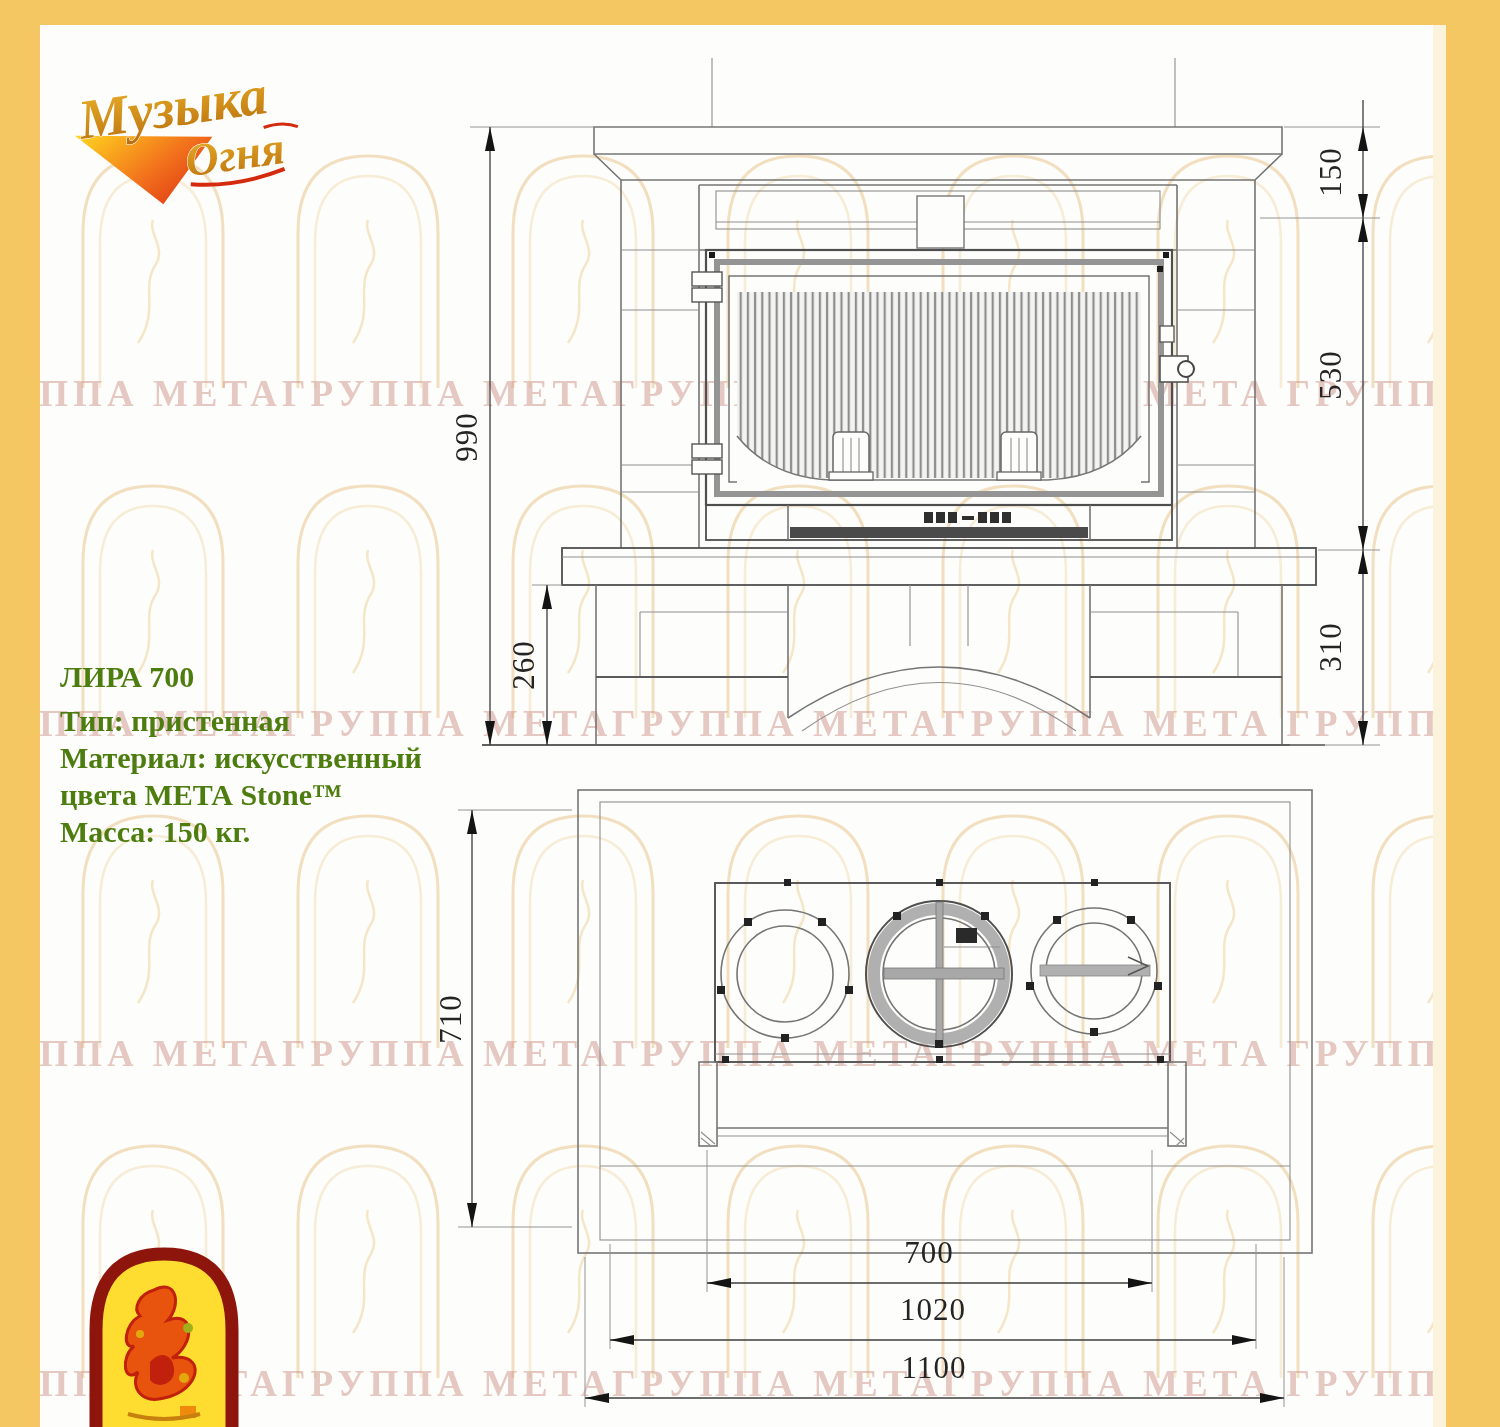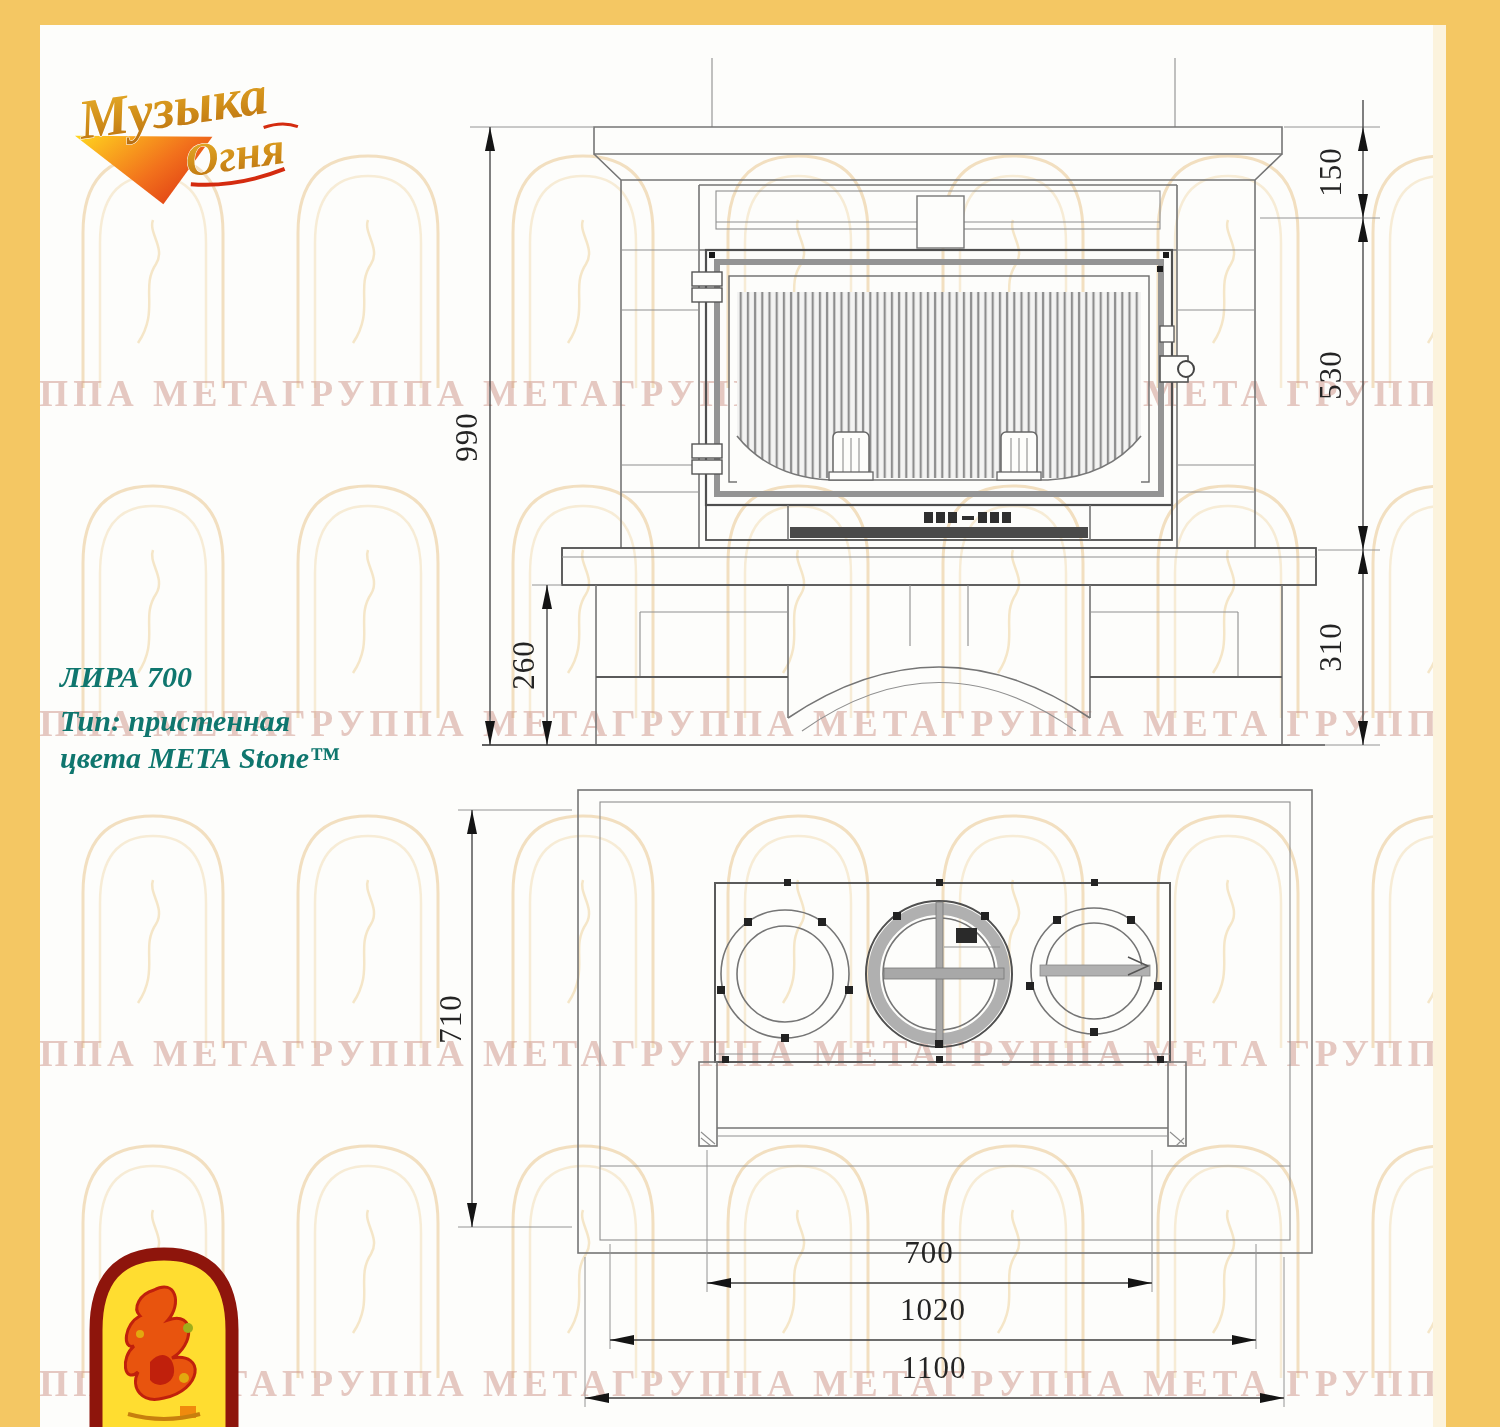--- a/index.html
+++ b/index.html
@@ -12,21 +12,21 @@
   .b-right-inner{position:absolute;left:1433px;top:0;width:13px;height:1427px;background:#fcf3dd;z-index:7;}
 
   .watermark-layer{position:absolute;left:0;top:0;width:1500px;height:1427px;z-index:1;}
   .wm-text{position:absolute;left:0;width:1500px;height:46px;white-space:nowrap;overflow:hidden;
            font-weight:bold;font-size:37px;letter-spacing:5px;color:rgba(206,148,136,0.5);
            margin-left:-48px;}
   .wm-r1{top:372px;} .wm-r2{top:702px;} .wm-r3{top:1032px;} .wm-r4{top:1362px;}
 
   .drawing-svg{position:absolute;left:0;top:0;z-index:3;}
 
-  .specs{position:absolute;left:60px;top:660px;width:440px;z-index:5;color:#0f766e;font-style:italic;}
+  .specs{position:absolute;left:60px;top:660px;width:440px;z-index:5;color:#4d7c0f;}
   .specs .title{font-weight:bold;font-size:30px;margin-bottom:8px;}
   .specs .line{font-weight:bold;font-size:30px;line-height:37px;}
 
   .brand-logo{position:absolute;left:52px;top:40px;z-index:5;}
   .corner-logo{position:absolute;left:84px;top:1238px;z-index:5;}
 
   .o1{stroke:#757575;stroke-width:1.6;fill:none;}
   .o2{stroke:#4f4f4f;stroke-width:2;fill:none;}
   .o3{stroke:#8f8f8f;stroke-width:1.1;fill:none;}
   .ext{stroke:#949494;stroke-width:1;fill:none;}
@@ -282,21 +282,23 @@
         <text x="128" y="134" font-family="Liberation Serif, serif" font-style="italic" font-weight="bold" font-size="46" fill="url(#gold)" stroke="#fff" stroke-width="1" paint-order="stroke">Огня</text>
         <path d="M130,142 q45,10 95,-2" stroke="#d42b0f" stroke-width="4" fill="none"></path>
         <path d="M210,96 q20,-4 34,4" stroke="#d42b0f" stroke-width="3" fill="none"></path>
       </g>
     </svg>
   </div>
 
   <div class="specs">
     <div class="title">ЛИРА 700</div>
     <div class="line">Тип: пристенная</div>
+    <div class="line">Материал: искусственный</div>
     <div class="line">цвета МЕТА Stone™</div>
+    <div class="line">Масса: 150 кг.</div>
   </div>
 
   <div class="corner-logo">
     <svg width="160" height="200" viewBox="0 0 160 200">
       <path d="M12,200 V92 Q12,16 80,16 Q148,16 148,92 V200" fill="#ffdd30" stroke="#8e150c" stroke-width="13"></path>
       <path d="M70,52 C92,40 98,66 84,82 C112,72 110,108 88,120
                C122,114 118,152 80,160 C58,166 46,150 54,134 C40,146 36,120 50,108
                C38,112 40,86 56,78 C48,70 56,56 70,52 Z" fill="#e8540e" stroke="#c0200c" stroke-width="3"></path>
       <path d="M66,124 C76,112 88,116 90,130 C92,146 74,152 66,142" fill="#c0200c"></path>
       <circle cx="104" cy="90" r="5" fill="#9fae1b"></circle>

